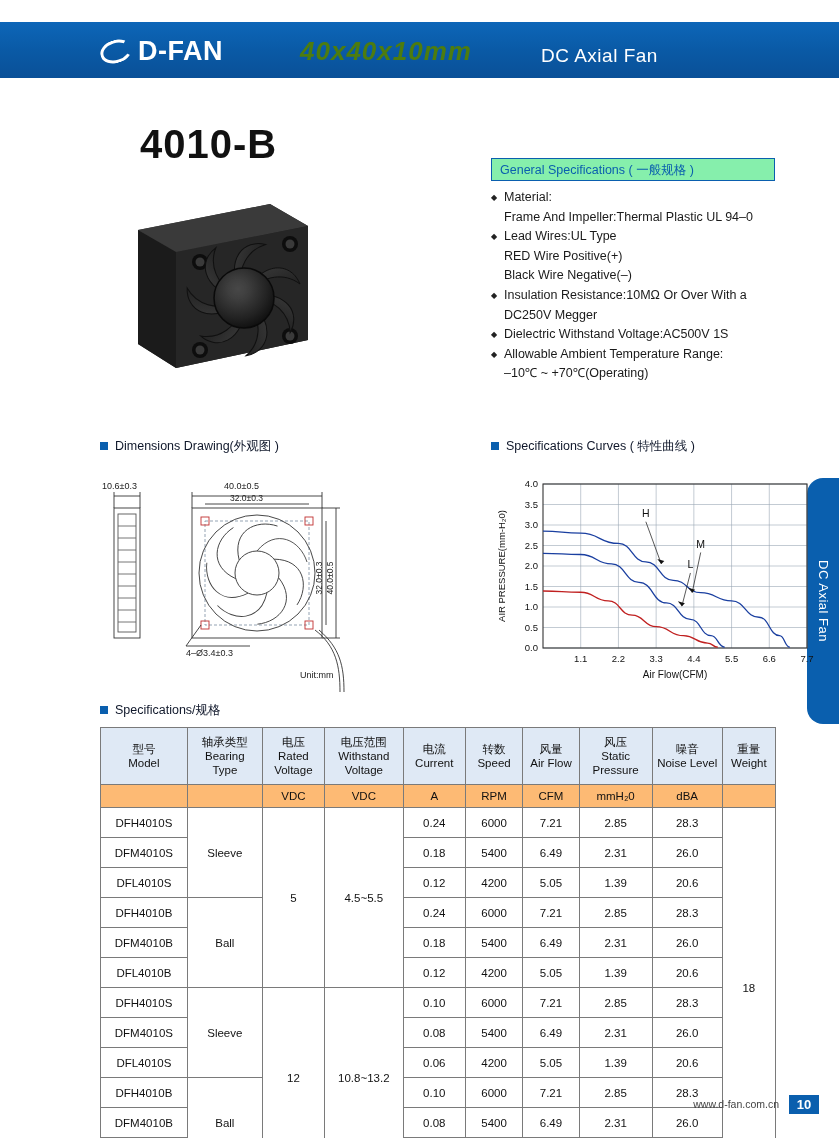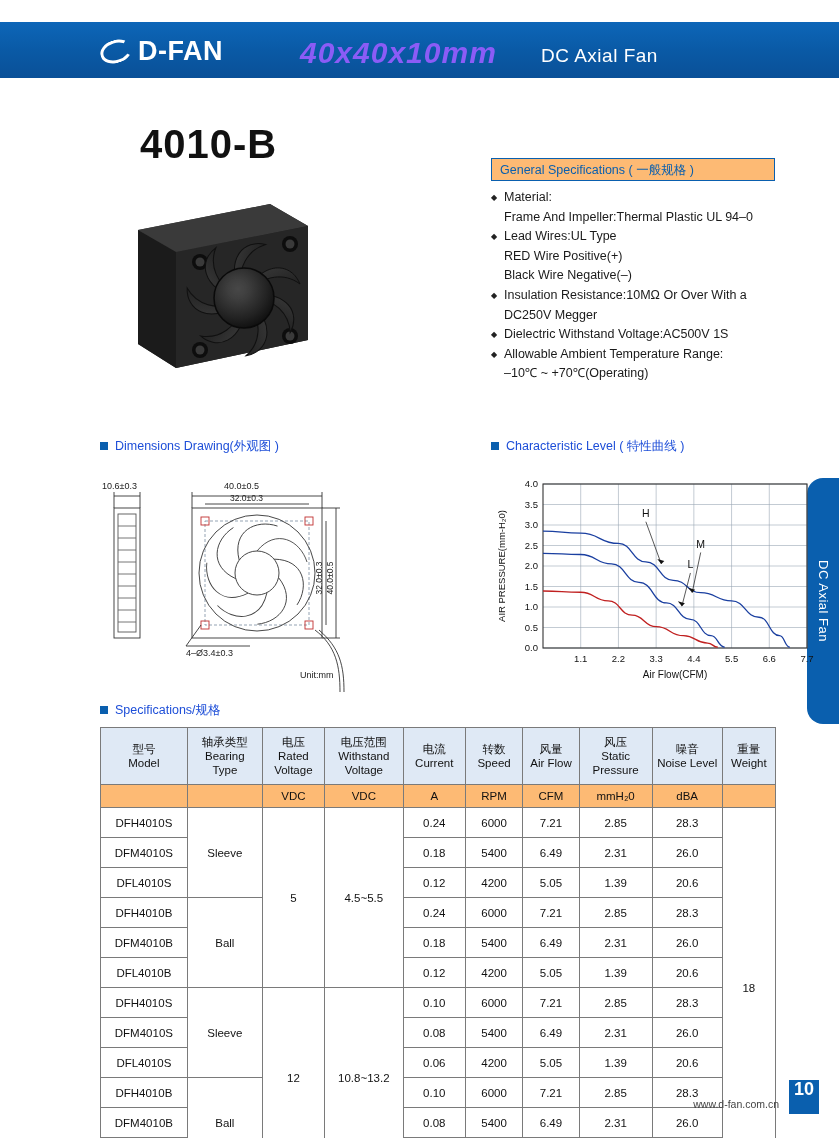--- a/index.html
+++ b/index.html
@@ -24,21 +24,21 @@
     width:26px;height:17px;border-radius:50%;
     border:3px solid #ffffff;border-right-color:transparent;
     transform:rotate(-18deg);
   }
   .logo-text{
     color:#ffffff;font-size:27px;font-weight:bold;letter-spacing:0.5px;
     font-family:"Liberation Sans", sans-serif;
   }
   .header-title{
     position:absolute;left:300px;top:36px;
-    color:#8b5cf6;font-size:30px;font-weight:bold;font-style:italic;
+    color:#4d7c0f;font-size:26px;font-weight:bold;font-style:italic;
     letter-spacing:1px;
   }
   .header-sub{
     position:absolute;left:541px;top:45px;
     color:#ffffff;font-size:19px;letter-spacing:0.5px;
   }
   
   .side-tab{
     position:absolute;right:0;top:478px;width:32px;height:246px;
     background:#0a5fae;
@@ -55,37 +55,37 @@
     font-size:40px;font-weight:bold;letter-spacing:1px;color:#111;
   }
   
   .fan-photo{
     position:absolute;left:120px;top:190px;width:200px;height:200px;
   }
   
   .gs-header{
     position:absolute;left:491px;top:158px;width:282px;height:21px;
     border:1px solid #0a5fae;
-    background:#fdba74;
+    background:#86efac;
   }
   .gs-header span{
     position:absolute;left:8px;top:3px;font-size:12.5px;color:#0a5fae;
   }
   .gs-list{
     position:absolute;left:491px;top:188px;width:330px;
     font-size:12.5px;line-height:19.6px;color:#1a1a1a;
   }
   .gs-list .li{position:relative;padding-left:13px;}
   .gs-list .li:before{
     content:"\25C6";position:absolute;left:0;top:0;font-size:8px;color:#222;line-height:19px;
   }
   .gs-list .sub{padding-left:13px;}
   
   .sec-title{
-    position:absolute;font-size:12.5px;color:#1d4ed8;
+    position:absolute;font-size:12.5px;color:#0f172a;
   }
   .sec-title .sq{
     display:inline-block;width:8px;height:8px;background:#0a5fae;margin-right:7px;
   }
   
   .dim-box{position:absolute;left:100px;top:470px;width:360px;height:230px;}
   .dim-box svg{display:block;}
   
   .curve-box{position:absolute;left:491px;top:470px;width:330px;height:230px;}
   
@@ -111,22 +111,22 @@
   .flow-col{width:62px;}
   .pres-col{width:78px;}
   .noise-col{width:78px;}
   .wt-col{width:56px;}
   td.left-pad{text-align:left;padding-left:10px;}
   
   .footer-url{
     position:absolute;right:60px;bottom:28px;font-size:10.5px;color:#444;
   }
   .footer-page{
-    position:absolute;right:20px;bottom:24px;width:30px;height:34px;
-    background:#0a5fae;color:#fff;font-size:18px;font-weight:bold;
+    position:absolute;right:20px;bottom:24px;width:30px;height:19px;
+    background:#0a5fae;color:#fff;font-size:13px;font-weight:bold;
     text-align:center;line-height:19px;
   }
 </style>
 </head>
 <body>
 
 <div class="header-bar"></div>
 
 <div class="logo-wrap">
   <div class="logo-ellipse"></div>
@@ -278,21 +278,21 @@
       <text x="130" y="31" font-size="8.5">32.0±0.3</text>
       <text x="222" y="108" font-size="8.5" transform="rotate(-90 222 108)" text-anchor="middle">32.0±0.3</text>
       <text x="233" y="108" font-size="8.5" transform="rotate(-90 233 108)" text-anchor="middle">40.0±0.5</text>
       <text x="86" y="186">4–Ø3.4±0.3</text>
       <text x="200" y="208">Unit:mm</text>
     </g>
   </svg>
 </div>
 
 <div class="sec-title" style="left:491px;top:438px;">
-  <span class="sq"></span><span>Characteristic Level ( 特性曲线 )</span>
+  <span class="sq"></span><span>Specifications Curves ( 特性曲线 )</span>
 </div>
 
 <div class="curve-box">
   <svg id="curve-svg" width="330" height="230" viewBox="0 0 330 230">
       <line x1="89.71428571428572" y1="14" x2="89.71428571428572" y2="178" stroke="#9aa7b5" stroke-width="0.6"></line>
       <text x="89.71428571428572" y="192" font-size="9.5" text-anchor="middle" fill="#111" font-family="Liberation Sans, sans-serif">1.1</text>
       <line x1="127.42857142857144" y1="14" x2="127.42857142857144" y2="178" stroke="#9aa7b5" stroke-width="0.6"></line>
       <text x="127.42857142857144" y="192" font-size="9.5" text-anchor="middle" fill="#111" font-family="Liberation Sans, sans-serif">2.2</text>
       <line x1="165.14285714285714" y1="14" x2="165.14285714285714" y2="178" stroke="#9aa7b5" stroke-width="0.6"></line>
       <text x="165.14285714285714" y="192" font-size="9.5" text-anchor="middle" fill="#111" font-family="Liberation Sans, sans-serif">3.3</text>

